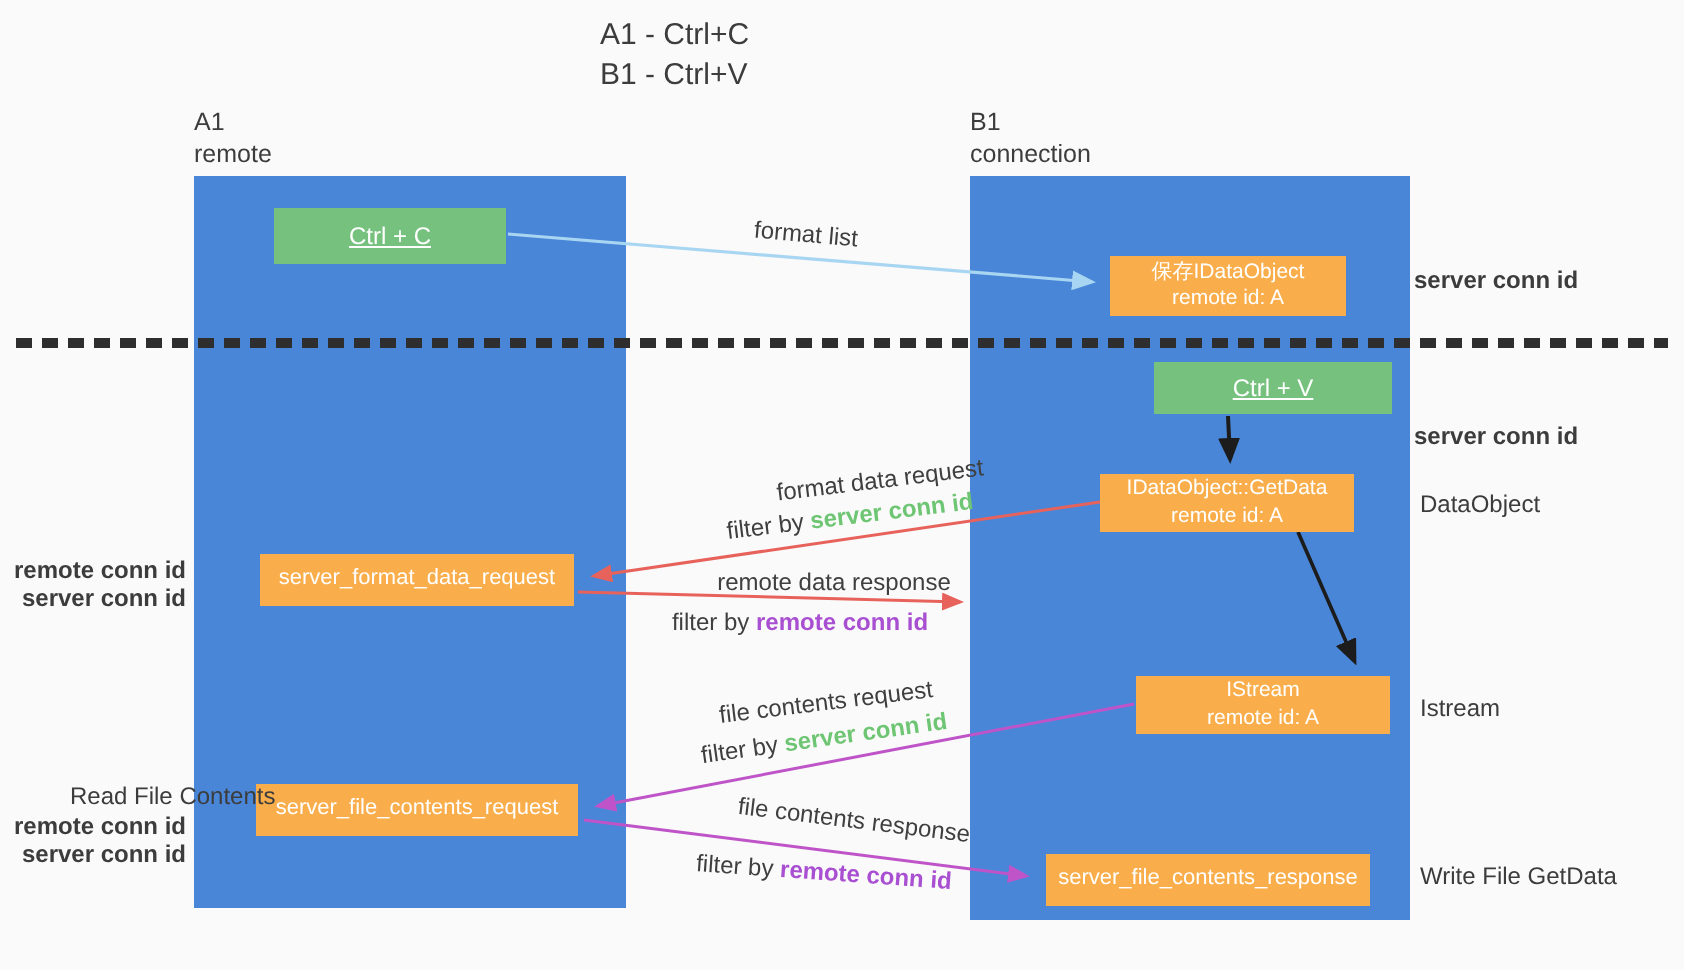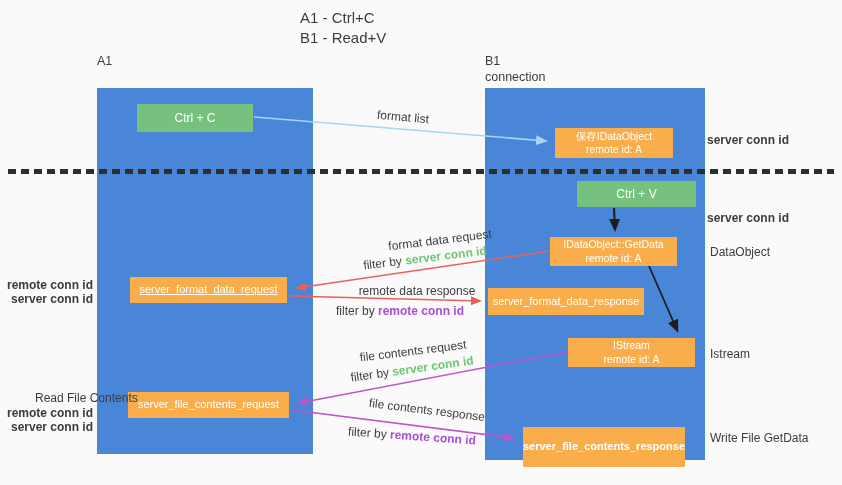--- a/index.html
+++ b/index.html
@@ -23,45 +23,46 @@
   .lane-right { left:485px; width:220px; height:372px; }
   .divider {
     position:absolute; left:8px; top:169px; width:826px; height:5px;
     background:repeating-linear-gradient(90deg,#2e2e2e 0 8px,transparent 8px 13px);
   }
   .node {
     position:absolute; display:flex; flex-direction:column;
     align-items:center; justify-content:center;
     color:#ffffff; text-align:center; line-height:1.25;
   }
-  .green-node  { background:#76c17d; font-size:12px; }
+  .green-node  { background:#76c17d; font-size:12px;text-decoration:underline; }
   .orange-node { background:#f9ae4b; font-size:11px;text-align:right; }
   .two-line { font-size:10.5px; }
   .alabel {
     position:absolute; white-space:nowrap; font-size:12px; color:#3f3f3f;
   }
   .green  { color:#6ec573; font-weight:700; }
   .purple { color:#a94fd1; font-weight:700; }
   .ann { position:absolute; white-space:nowrap; font-size:12px; color:#3c3c3c; }
   .ann-left { left:0; width:93px; text-align:right; }
   .ann-bold { font-weight:700; font-size:12px; }
   .arrows { position:absolute; left:0; top:0; pointer-events:none; }
 </style>
 </head>
 <body>
 
 <div class="canvas">
 
   <div class="title">
     <div>A1 - Ctrl+C</div>
-    <div>B1 - Read+V</div>
+    <div>B1 - Ctrl+V</div>
   </div>
 
   <div class="col-header" style="left:97px; width:216px;">
     <div>A1</div>
+    <div>remote</div>
   </div>
   <div class="col-header" style="left:485px; width:220px;">
     <div>B1</div>
     <div>connection</div>
   </div>
 
   <div class="lane lane-left"></div>
   <div class="lane lane-right"></div>
 
   <div class="divider"></div>
@@ -101,38 +102,35 @@
 
   <div class="node green-node" style="left:553px; top:181px; width:119px; height:26px;margin-left:24px;">
     <span>Ctrl + V</span>
   </div>
 
   <div class="node orange-node two-line" style="left:550px; top:237px; width:127px; height:29px;">
     <span>IDataObject::GetData</span>
     <span>remote id: A</span>
   </div>
 
-  <div class="node orange-node" style="left:130px; top:277px; width:157px; height:26px;text-decoration:underline;">
+  <div class="node orange-node" style="left:130px; top:277px; width:157px; height:26px;">
     <span>server_format_data_request</span>
   </div>
 
-  <div class="node orange-node" style="left:488px; top:288px; width:156px; height:27px;">
-    <span>server_format_data_response</span>
-  </div>
 
   <div class="node orange-node two-line" style="left:568px; top:338px; width:127px; height:29px;">
     <span>IStream</span>
     <span>remote id: A</span>
   </div>
 
   <div class="node orange-node" style="left:128px; top:392px; width:161px; height:26px;">
     <span>server_file_contents_request</span>
   </div>
 
-  <div class="node orange-node" style="left:523px; top:427px; width:162px; height:40px;font-weight:bold;">
+  <div class="node orange-node" style="left:523px; top:427px; width:162px; height:26px;">
     <span>server_file_contents_response</span>
   </div>
 
   <div class="alabel" style="left:403px; top:117px; transform:translate(-50%,-50%) rotate(5deg);">
     <span>format list</span>
   </div>
 
   <div class="alabel" style="left:440px; top:240px; transform:translate(-50%,-50%) rotate(-7deg);">
     <span>format data request</span>
   </div>

